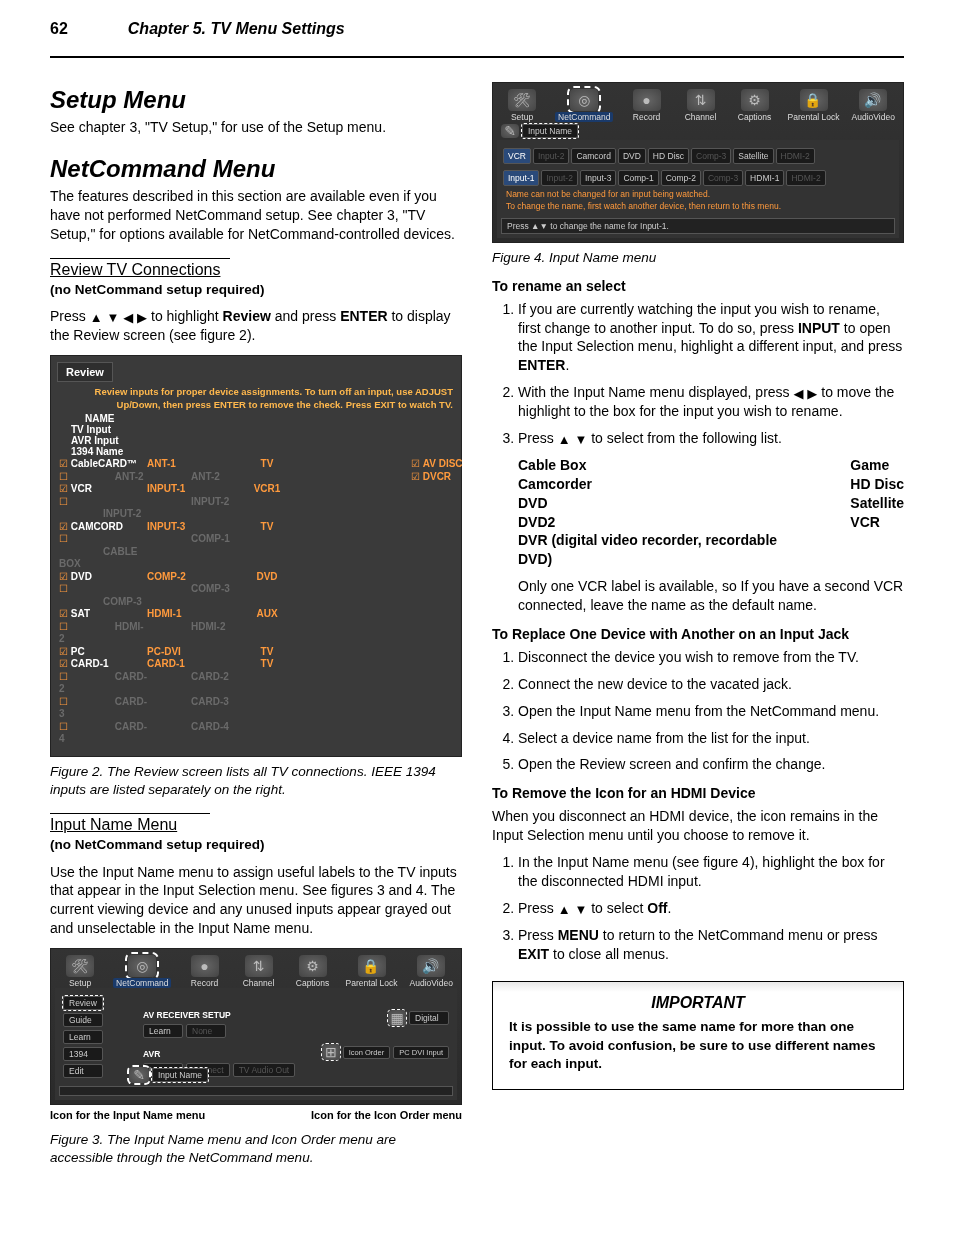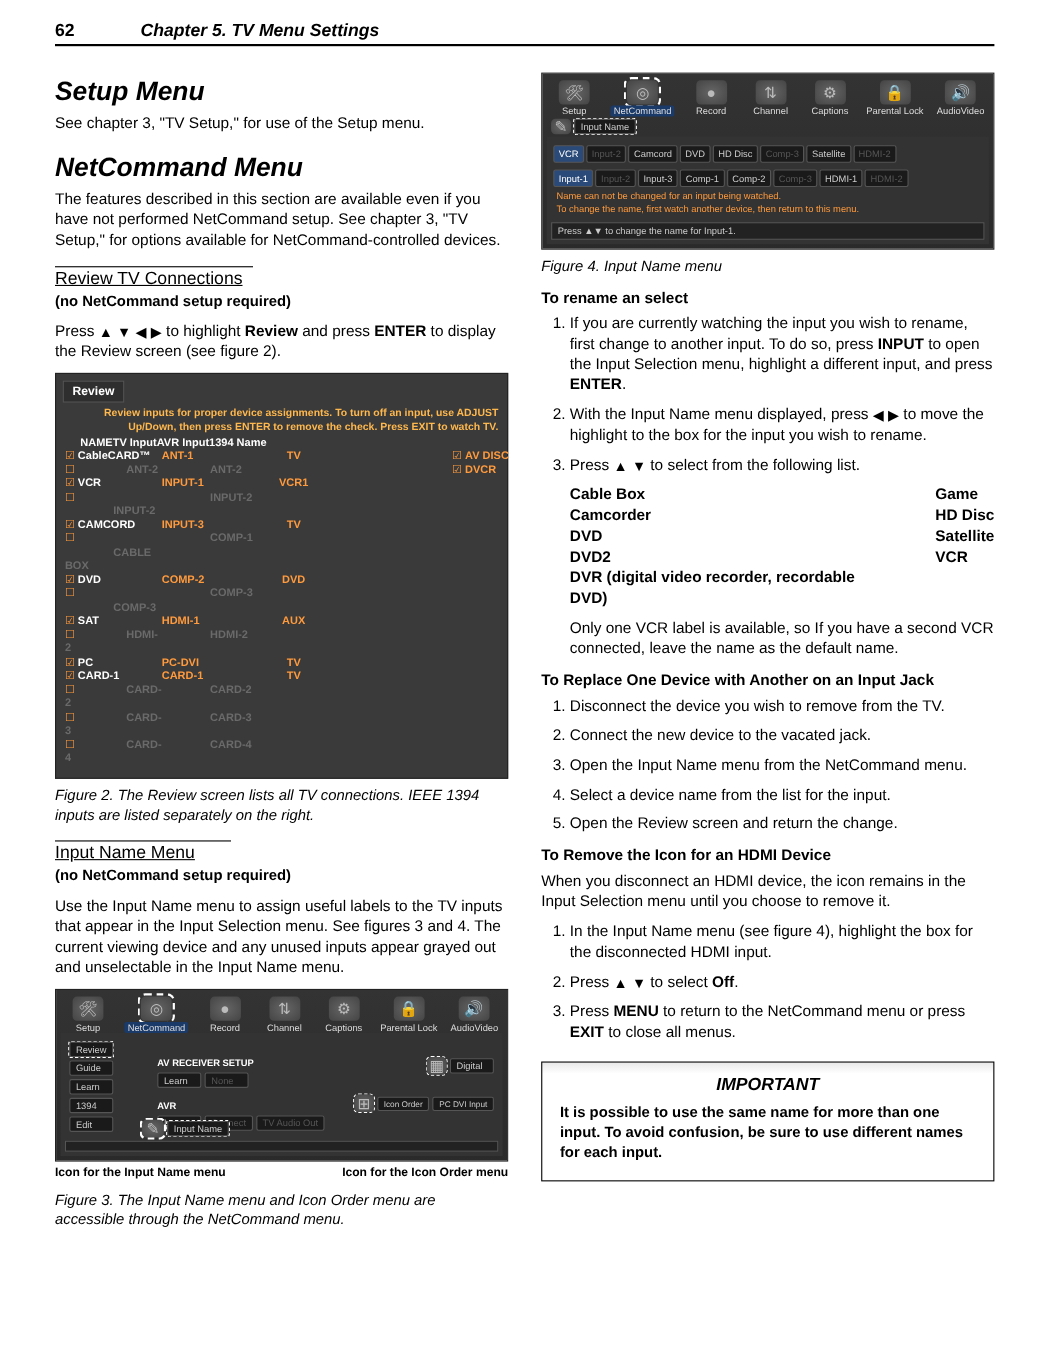--- a/index.html
+++ b/index.html
@@ -1,18 +1,18 @@
 <!DOCTYPE html>
 <html><head>
 <meta charset="utf-8">
 <style>
   * { box-sizing: border-box; margin: 0; padding: 0; }
   body { font-family: Arial, Helvetica, sans-serif; font-size: 14px; color: #000; background: #fff; }
   .page { width: 954px; margin: 0 auto; padding: 20px 50px 40px 50px; }
-  .hdr { display: flex; align-items: flex-start; border-bottom: 2px solid #000; padding-bottom: 2px; margin-bottom: 24px; }
+  .hdr { display: flex; align-items: flex-start; border-bottom: 2px solid #000; padding-bottom: 18px; margin-bottom: 24px; }
   .pgnum { font-weight: bold; font-size: 16px; margin-right: 60px; }
   .chapter { font-weight: bold; font-style: italic; font-size: 16px; }
   .cols { display: flex; gap: 30px; }
   .col { flex: 1; min-width: 0; }
   h1.sect { font-style: italic; font-weight: bold; font-size: 24px; margin-top: 4px; margin-bottom: 4px; }
   p { line-height: 1.35; margin-bottom: 8px; }
   .hr-short { border: none; border-top: 1.5px solid #000; width: 180px; margin-top: 14px; margin-bottom: 2px; }
   h2.sub { font-weight: normal; font-size: 16px; text-decoration: underline; margin-bottom: 2px; }
   .bold { font-weight: bold; }
   .sb { font-weight: bold; font-size: 13.5px; }
@@ -22,21 +22,21 @@
   ol.steps { list-style: decimal; padding-left: 26px; }
   ol.steps > li { margin-bottom: 8px; line-height: 1.35; }
   .indent { padding-left: 26px; margin-bottom: 8px; }
   .namecols { display: flex; gap: 60px; margin-left: 26px; margin-bottom: 8px; }
   .namecols .c { display: flex; flex-direction: column; }
   .namecols .c span { font-weight: bold; line-height: 1.35; }
   
   .ss { background: #3a3a3a; border: 1px solid #222; padding: 6px 0 10px 0; font-size: 10px; color: #d0d0d0; margin-top: 10px; margin-bottom: 4px; }
   .ss .title { background: #2e2e2e; color: #fff; font-weight: bold; padding: 3px 8px; font-size: 11px; border: 1px solid #555; display: inline-block; margin: 0 6px; }
   .ss .instr { color: #ffb84d; font-weight: bold; padding: 4px 8px 2px 8px; font-size: 9.5px; line-height: 1.2; text-align: right; }
-  .ss .tblhead { display: flex; color: #fff; font-weight: bold; padding: 1px 8px; font-size: 10px; }
+  .ss .tblhead { display: flex; color: #fff; font-weight: bold; padding: 1px 20px; font-size: 10px; flex-direction: column; }
   .ss .row { display: flex; padding: 0 8px; font-size: 10px; line-height: 1.25; }
   .ss .row .c1 { width: 88px; }
   .ss .row .c2 { width: 80px; }
   .ss .row .c3 { width: 80px; text-align: center; }
   .ss .row .c4 { width: 88px; }
   .ss .wht { color: #fff; font-weight: bold; }
   .ss .ora { color: #ff9a3d; font-weight: bold; }
   .ss .dim { color: #6a6a6a; font-weight: bold; margin-left: 44px; }
   .ss .ck { color: #ff9a3d; }
   
@@ -363,21 +363,21 @@
         </div>
       </div>
       <p class="indent">Only one VCR label is available, so If you have a second VCR connected, leave the name as the default name.</p>
 
       <p class="subhead">To Replace One Device with Another on an Input Jack</p>
       <ol class="steps">
         <li>Disconnect the device you wish to remove from the TV.</li>
         <li>Connect the new device to the vacated jack.</li>
         <li>Open the Input Name menu from the NetCommand menu.</li>
         <li>Select a device name from the list for the input.</li>
-        <li>Open the Review screen and return the change.</li>
+        <li>Open the Review screen and confirm the change.</li>
       </ol>
 
       <p class="subhead">To Remove the Icon for an HDMI Device</p>
       <p>When you disconnect an HDMI device, the icon remains in the Input Selection menu until you choose to remove it.</p>
       <ol class="steps">
         <li>In the Input Name menu (see figure 4), highlight the box for the disconnected HDMI input.</li>
         <li><span>Press </span><span class="tri">▲</span> <span class="tri">▼</span><span> to select </span><span class="bold">Off</span><span>.</span></li>
         <li><span>Press </span><span class="smcaps">MENU</span><span> to return to the NetCommand menu or press </span><span class="smcaps">EXIT</span><span> to close all menus.</span></li>
       </ol>
 

